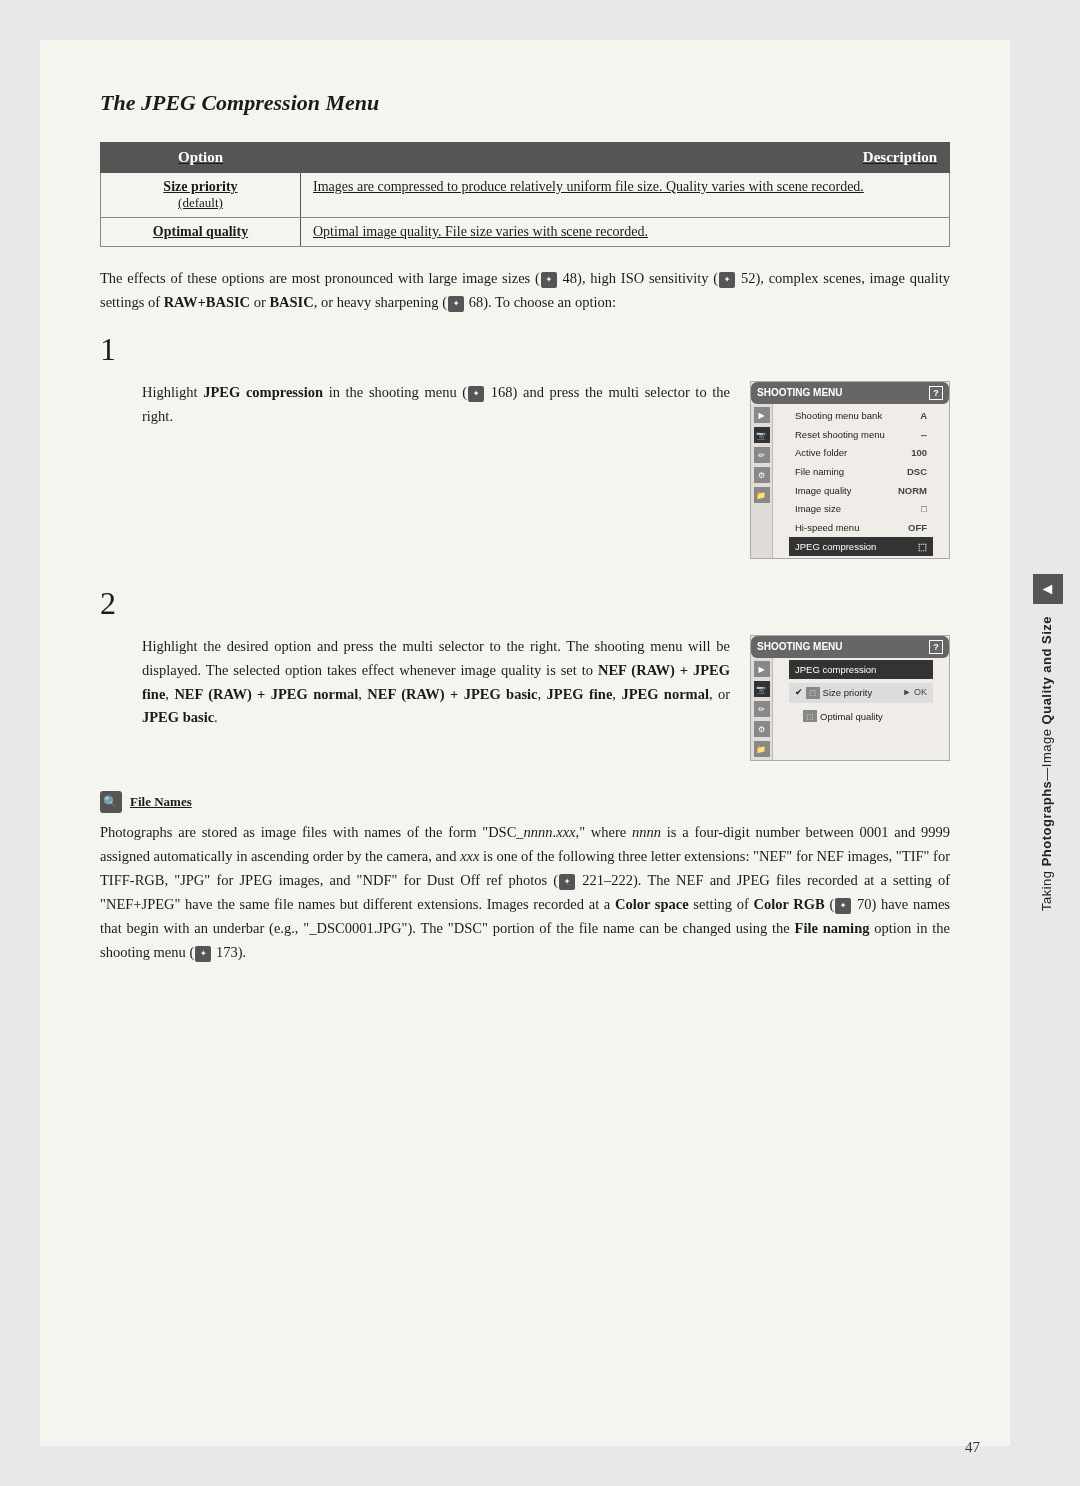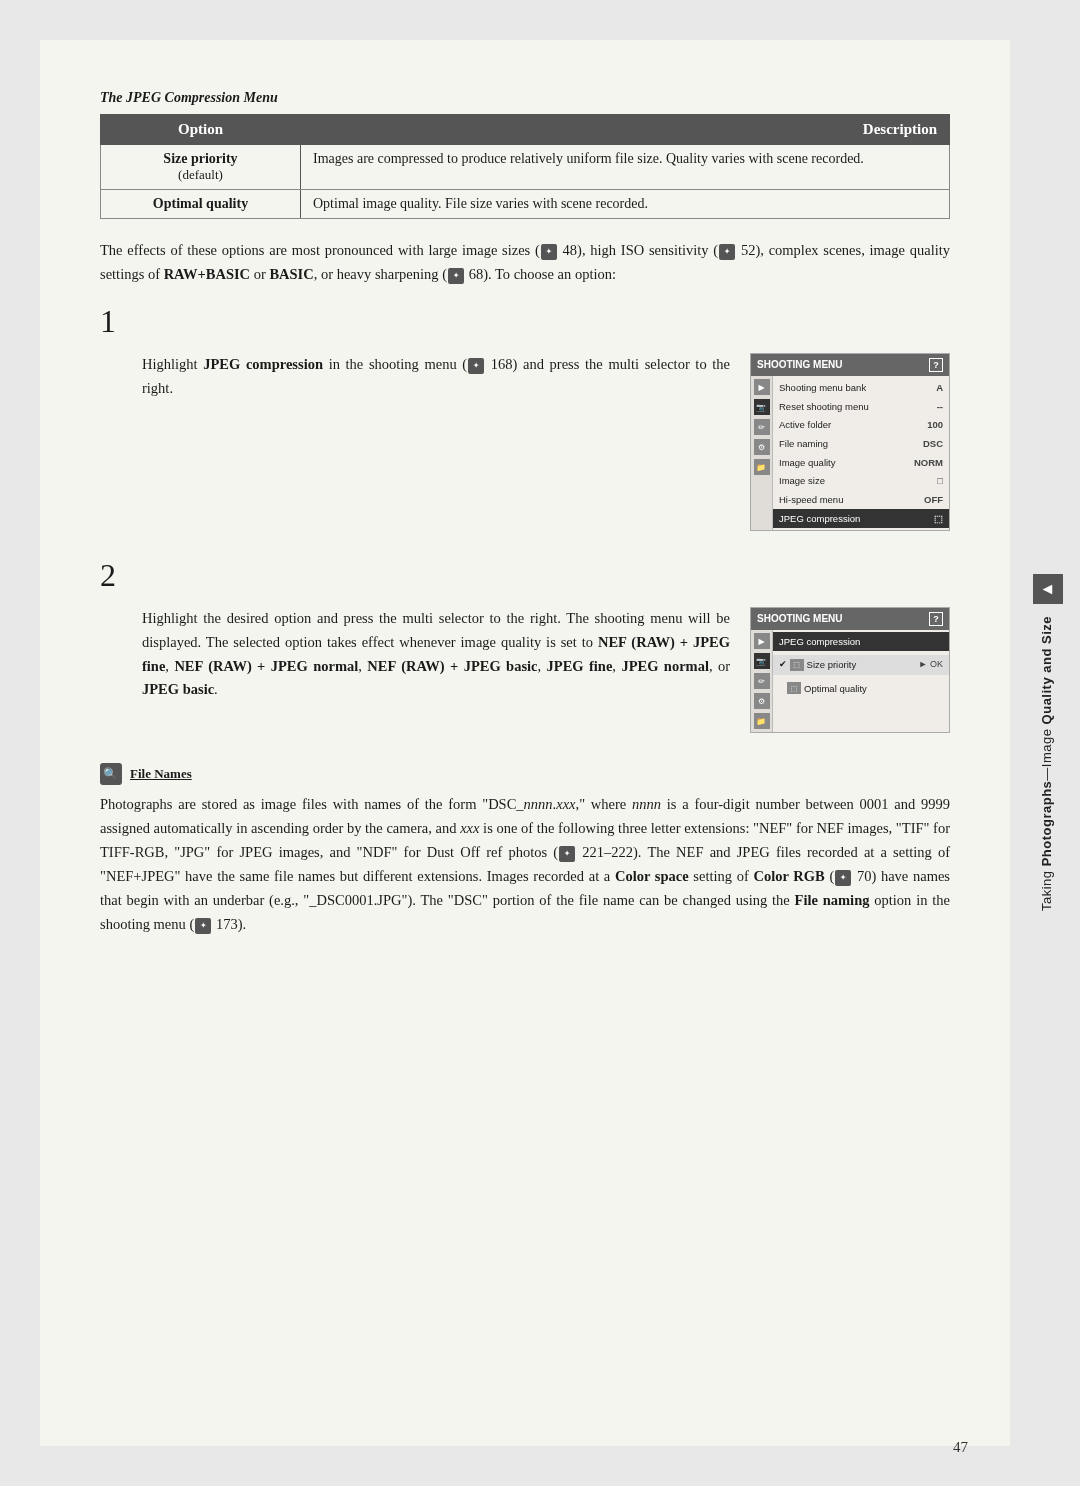--- a/index.html
+++ b/index.html
@@ -70,36 +70,37 @@
     }
 
     .sidebar-text-bold {
       font-weight: bold;
     }
 
     
     .section-title {
       font-style: italic;
       font-weight: bold;
-      font-size: 14px;
-      margin-bottom: 8px;
+      font-size: 22px;
+      margin-bottom: 26px;
     }
 
     .intro-text {
       font-size: 15px;
       margin-bottom: 16px;
       line-height: 1.5;
     }
 
     
     .options-table {
       width: 100%;
       border-collapse: collapse;
       margin-bottom: 20px;
       border: 1.5px solid #555;
+      text-decoration: underline;
     }
 
     .options-table th {
       background: #555;
       color: white;
       padding: 6px 12px;
       font-size: 15px;
       font-weight: bold;
       text-align: right;
       border: 1px solid #555;
@@ -176,20 +177,21 @@
 
     .menu-header {
       background: #666;
       color: white;
       padding: 3px 6px;
       display: flex;
       justify-content: space-between;
       align-items: center;
       font-size: 10px;
       font-weight: bold;
+      border-radius: 6px;
     }
 
     .menu-header .question-mark {
       border: 1px solid white;
       width: 14px;
       height: 14px;
       display: flex;
       align-items: center;
       justify-content: center;
       font-size: 9px;
@@ -222,21 +224,21 @@
       font-size: 8px;
       margin: 1px 0;
     }
 
     .menu-icon.active {
       background: #333;
     }
 
     .menu-rows {
       flex: 1;
-      padding: 2px 0;
+      padding: 2px 16px;
     }
 
     .menu-row {
       display: flex;
       justify-content: space-between;
       padding: 1.5px 6px;
       font-size: 9.5px;
       color: #222;
     }
 
@@ -307,21 +309,21 @@
     .file-names-title {
       font-size: 13px;
       font-weight: bold;
       text-decoration: underline;
     }
 
     
     .page-number {
       position: absolute;
       bottom: 30px;
-      right: 112px;
+      right: 100px;
       font-size: 15px;
       color: #333;
     }
 
     
     .ref-icon {
       display: inline-block;
       width: 16px;
       height: 16px;
       background: #555;

